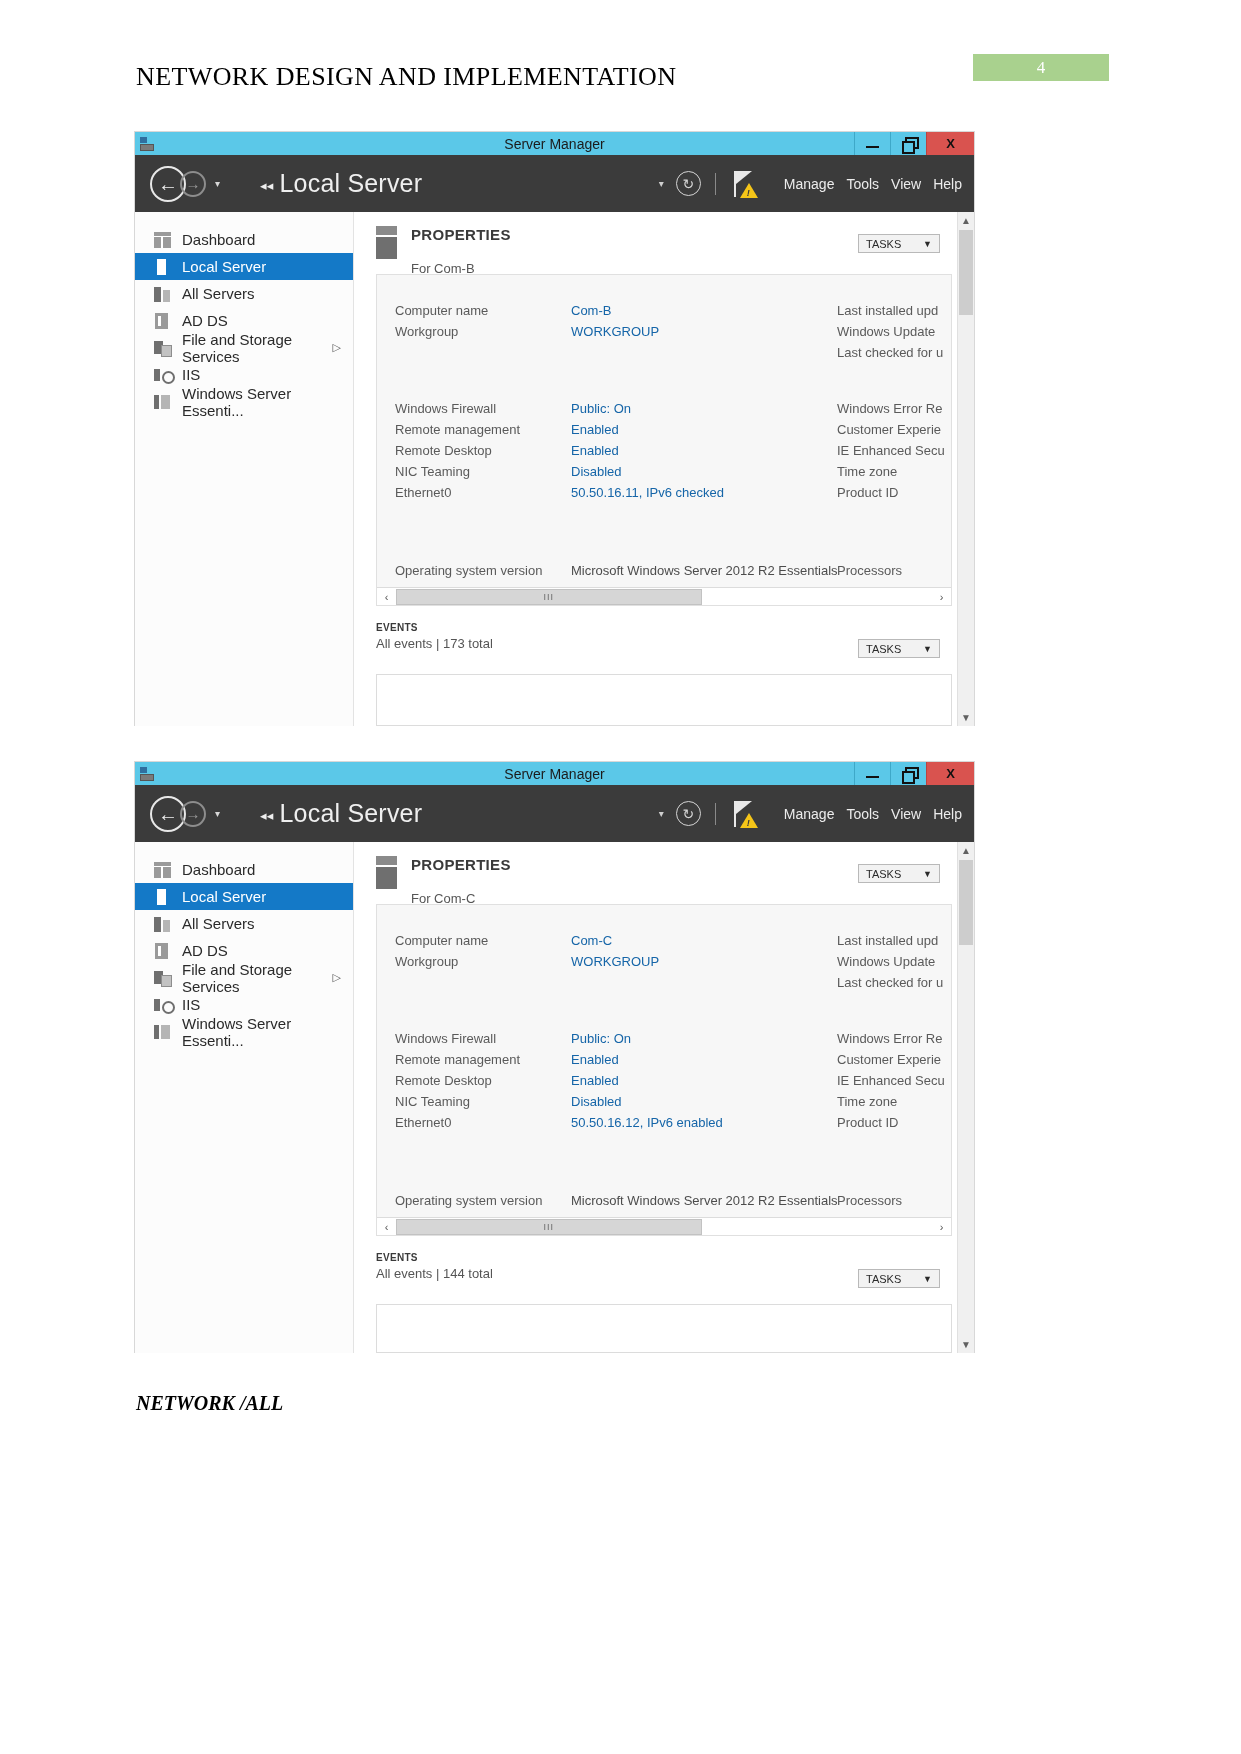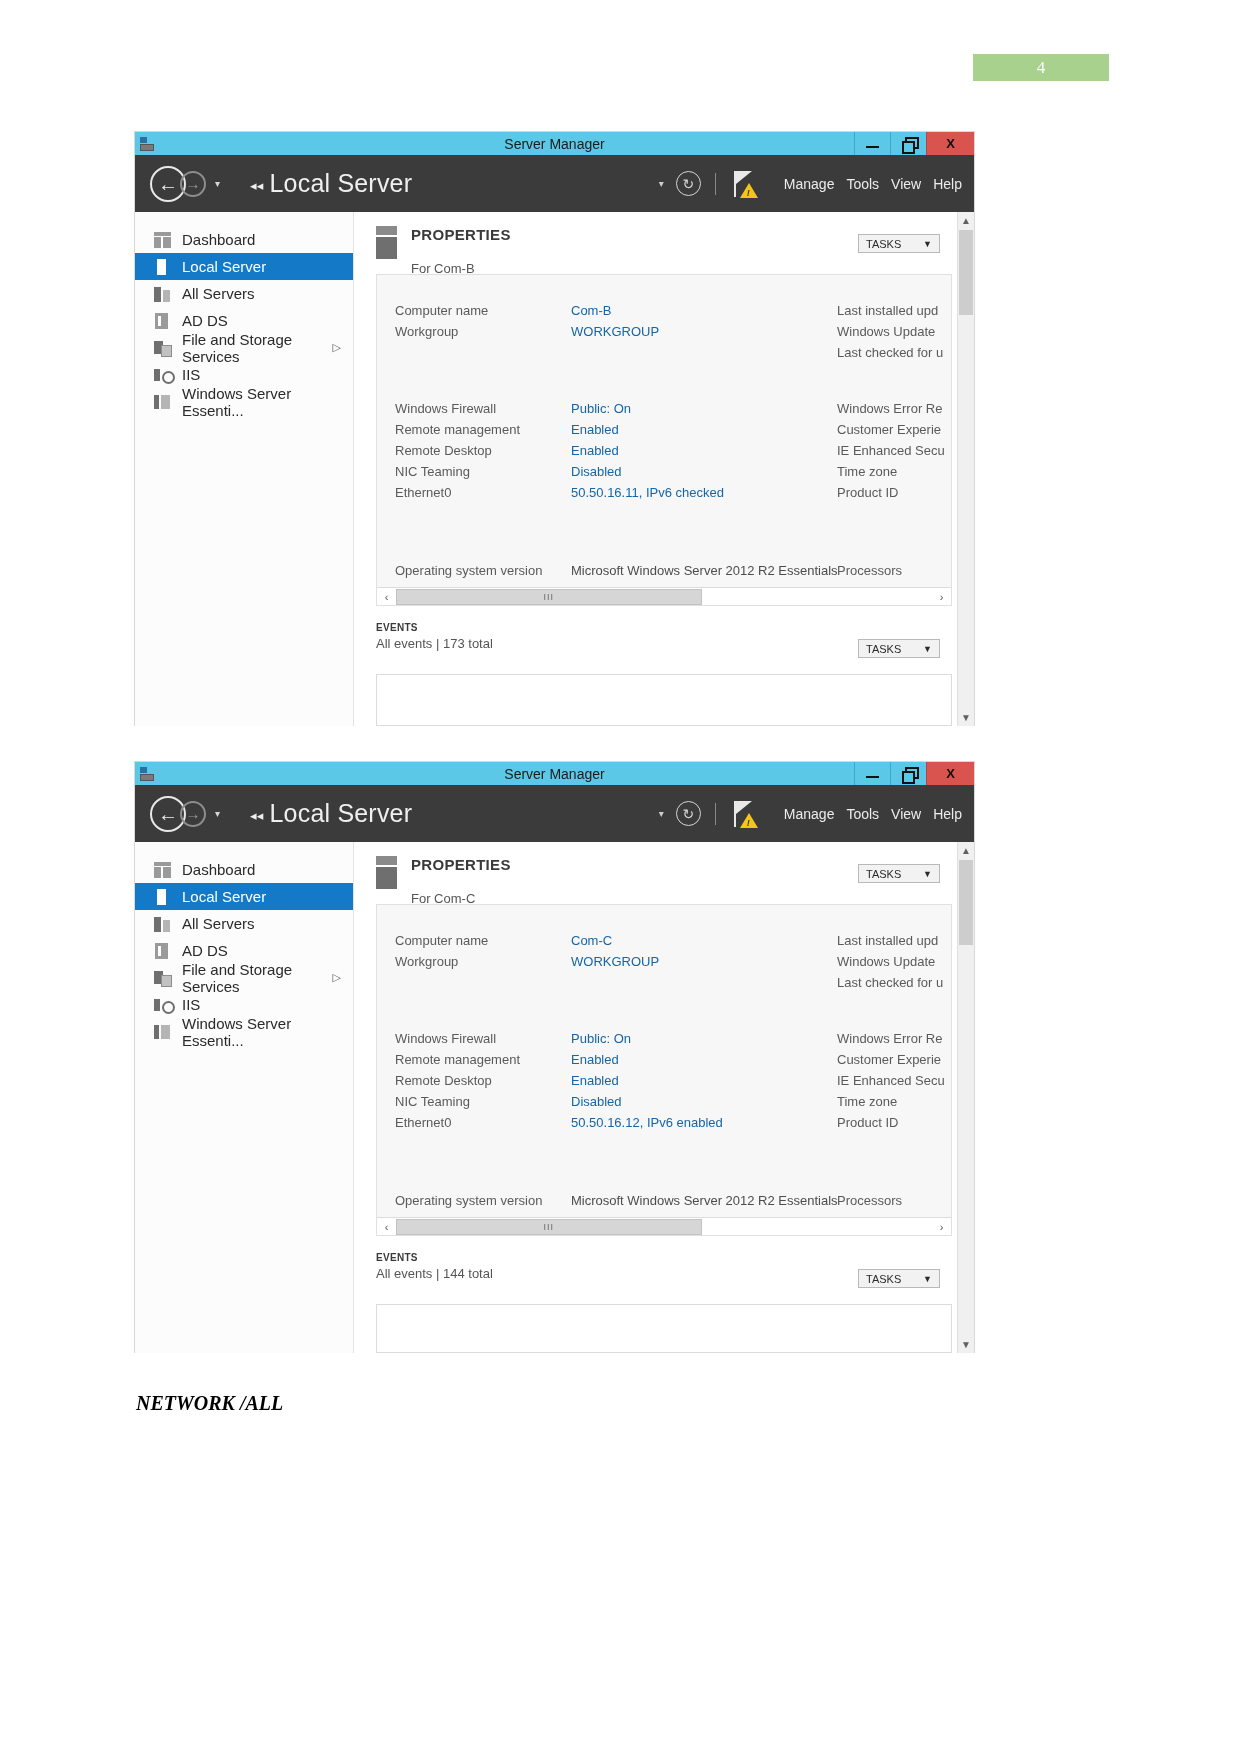--- a/index.html
+++ b/index.html
@@ -75,21 +75,21 @@
   }
   .nav-circle {
     width:36px; height:36px; border-radius:50%; border:2px solid #e8e8e8;
     display:flex; align-items:center; justify-content:center; margin-left:15px;
     color:#f0f0f0; font-size:20px; line-height:1; flex:none;
   }
   .nav-circle.fwd { width:26px; height:26px; border-color:#8d8d8d; color:#9a9a9a;
                     font-size:15px; margin-left:-6px; }
   .nav-caret { margin-left:9px; color:#d8d8d8; font-size:10px; }
   .sm-page-title {
-    margin-left:30px; color:#efefef; font-size:25px; font-weight:300;
+    margin-left:40px; color:#efefef; font-size:25px; font-weight:300;
     white-space:nowrap; letter-spacing:.2px;
   }
   .sm-page-title .rew { font-size:13px; vertical-align:middle; margin-right:6px; }
   .tb-right { position:absolute; right:12px; top:0; height:57px;
               display:flex; align-items:center; }
   .tb-caret { color:#cfcfcf; font-size:10px; margin-right:12px; }
   .refresh-circle {
     width:25px; height:25px; border-radius:50%; border:1.5px solid #d5d5d5;
     color:#d5d5d5; font-size:14px; display:flex; align-items:center; justify-content:center;
   }
@@ -182,20 +182,21 @@
 
   .doc-footer {
     position:absolute; left:136px; font-family:"Liberation Serif", serif;
     font-size:20px; font-weight:bold; font-style:italic; color:#000;
   }
 </style>
 </head>
 <body>
 
 <div class="doc-header">
+  <div class="doc-title">NETWORK DESIGN AND IMPLEMENTATION</div>
   <div class="page-badge">
     <span>4</span>
   </div>
 </div>
 
 <div class="sm-window win1">
 
   <div class="sm-titlebar">
     <div class="sm-app-icon">
         <i class="g1"></i>

